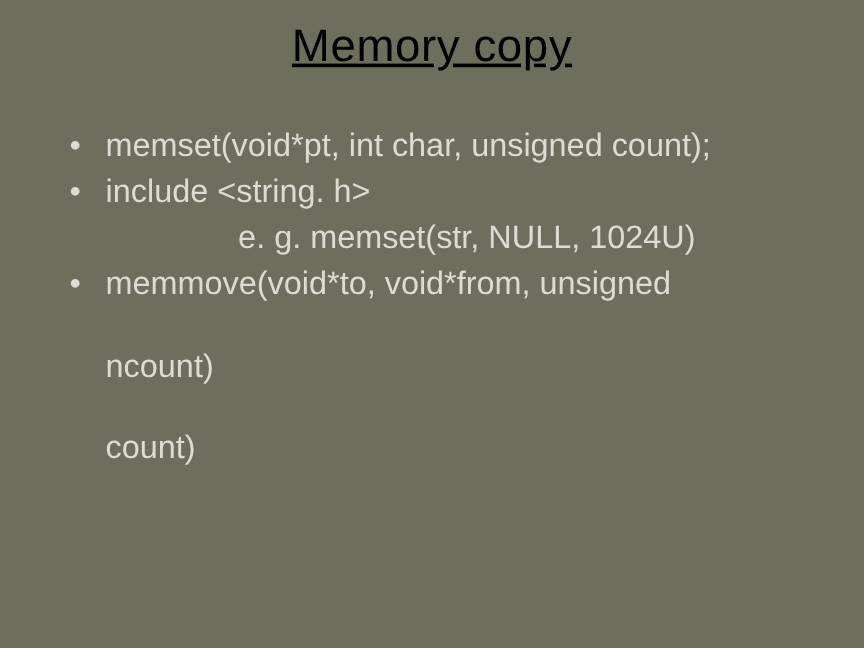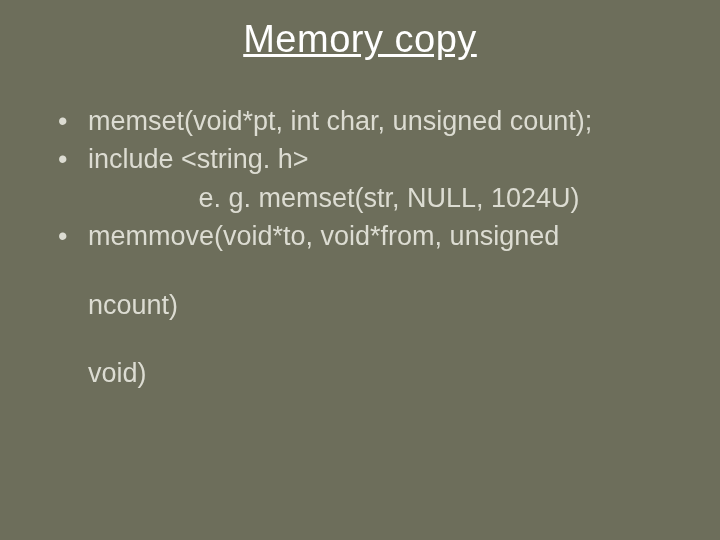--- a/index.html
+++ b/index.html
@@ -13,21 +13,21 @@
       background-color: #6d6e5b;
       font-family: Arial, Helvetica, sans-serif;
       overflow: hidden;
     }
     .slide {
       width: 100%;
       height: 100%;
       padding: 18px 50px 30px 50px;
     }
     .title {
-      color: #ffffff;
+      color: #000000;
       font-size: 38px;
       text-align: center;
       text-decoration: underline;
       font-weight: normal;
       margin-bottom: 42px;
       letter-spacing: 0.5px;
     }
     .bullet-list {
       list-style: none;
       color: #dcdcd2;
@@ -62,15 +62,15 @@
 <body>
 
 <div class="slide">
   <h1 class="title">Memory copy</h1>
   <ul class="bullet-list">
     <li class="bullet-item">memset(void*pt, int char, unsigned count);</li>
     <li class="bullet-item">include &lt;string. h&gt;</li>
     <li class="sub-line">e. g.   memset(str, NULL, 1024U)</li>
     <li class="bullet-item">memmove(void*to, void*from, unsigned</li>
     <li class="continuation">ncount)</li>
-    <li class="continuation">void)</li>
+    <li class="continuation">count)</li>
   </ul>
 </div>
 
 </body></html>

